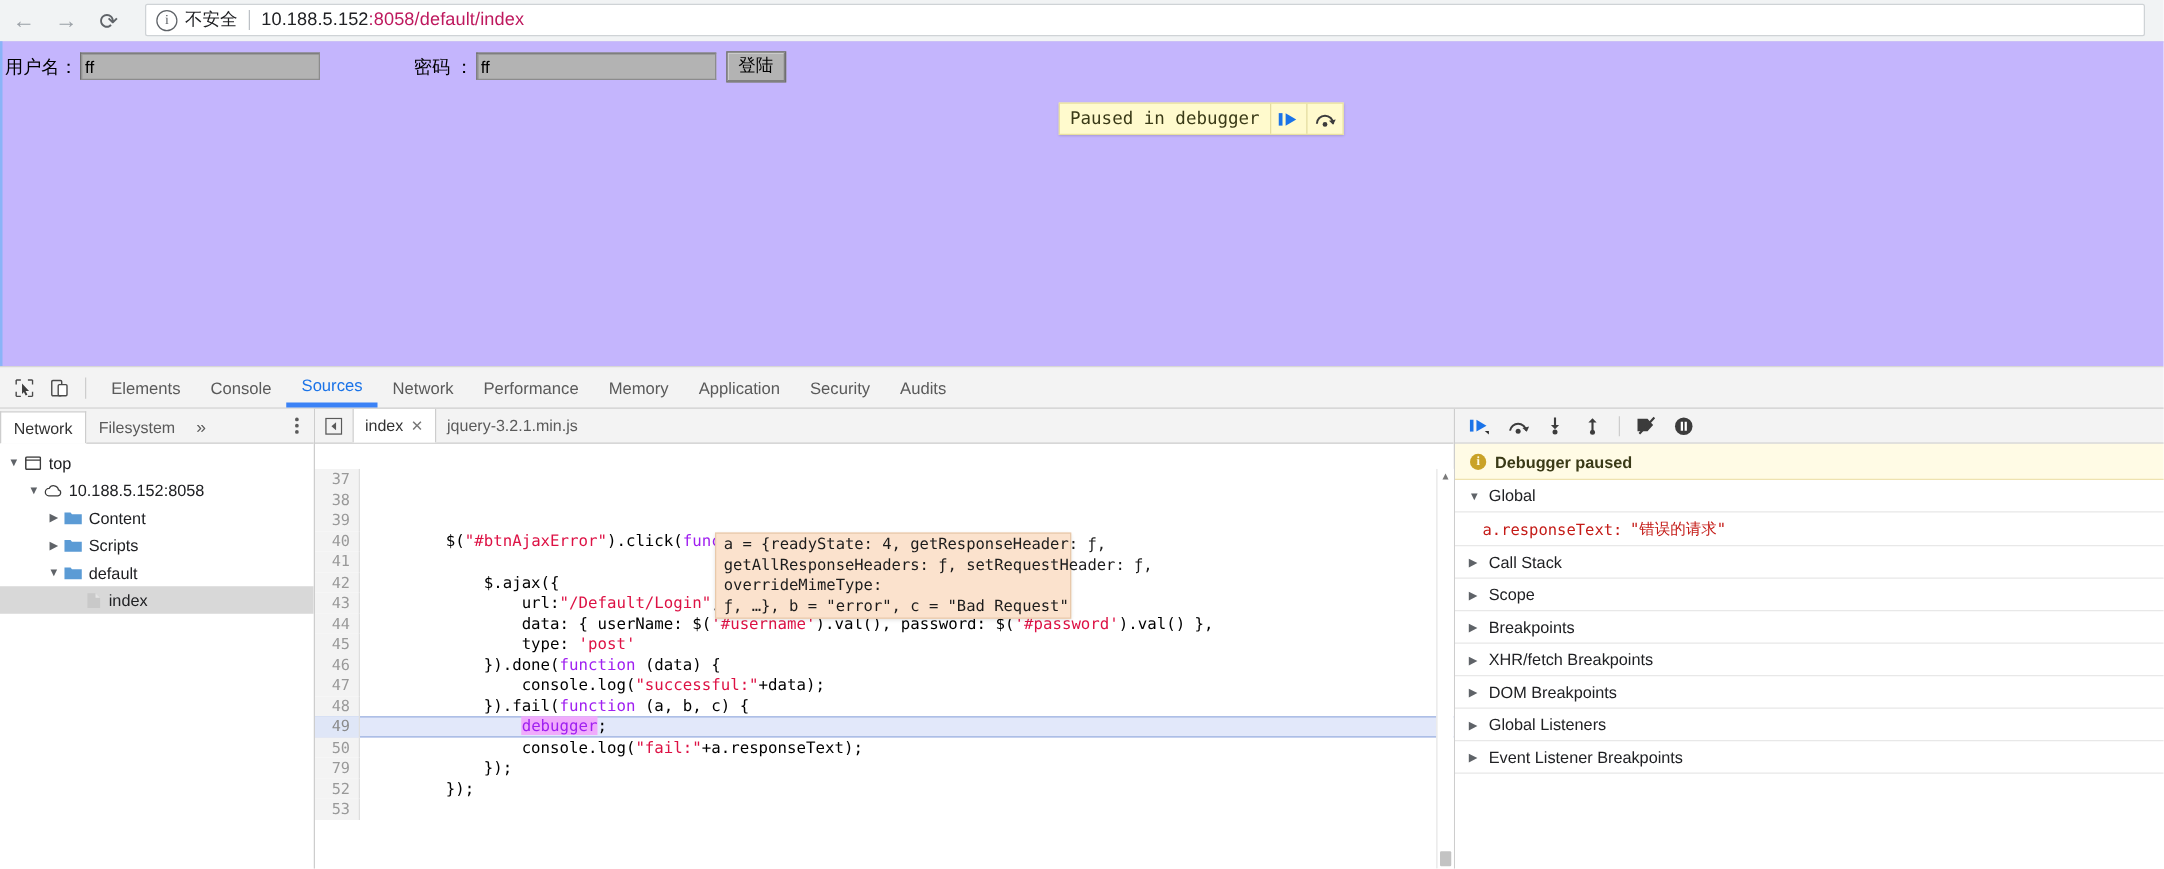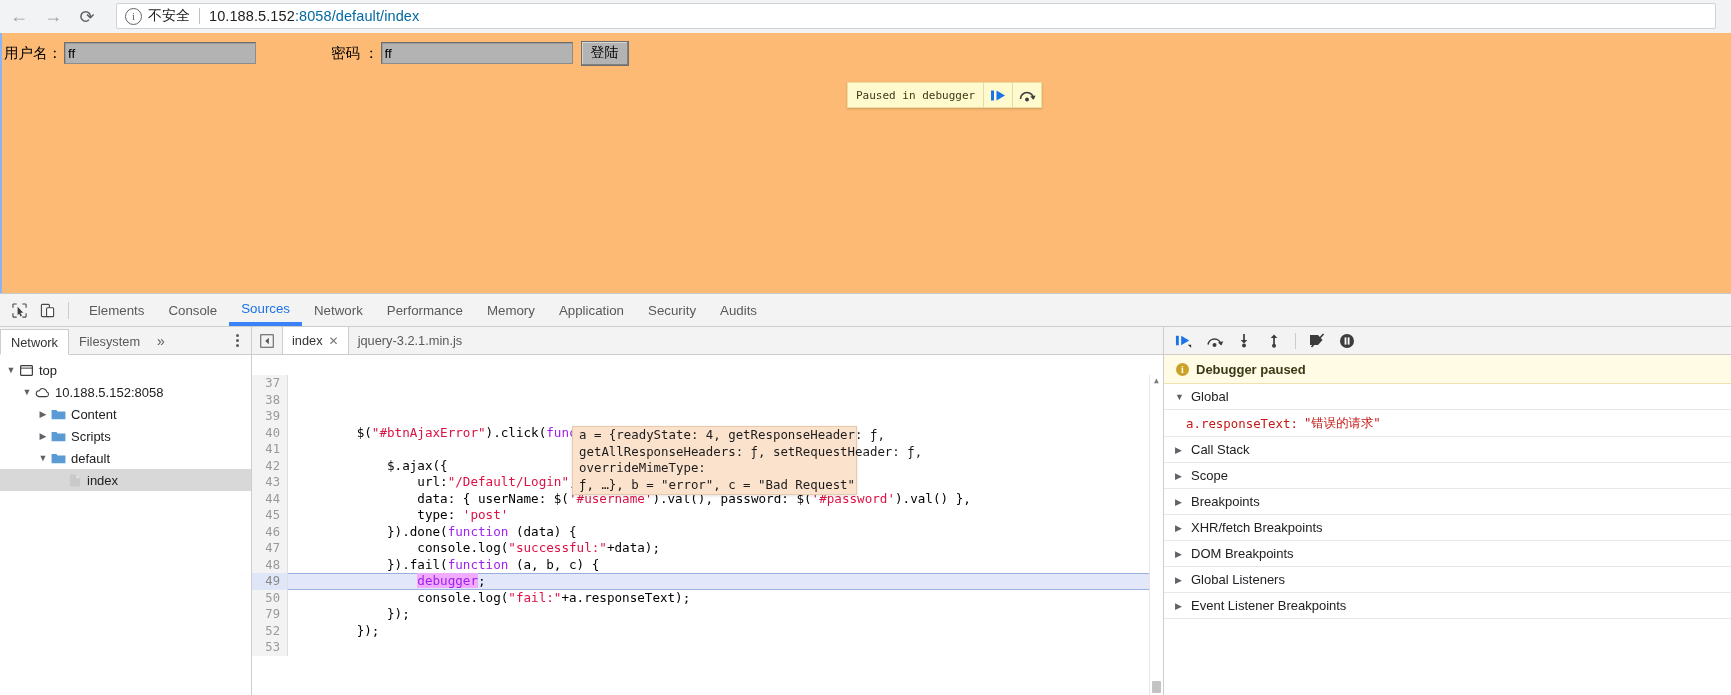--- a/index.html
+++ b/index.html
@@ -33,26 +33,26 @@
   }
   .omnibox .info-ico{
     width:15px;height:15px;border:1.4px solid #5f6368;border-radius:50%;
     display:inline-flex;align-items:center;justify-content:center;
     font-size:11px;line-height:1;color:#5f6368;font-family:"Liberation Serif",serif;
     margin-right:6px;flex:none;
   }
   .omnibox .insec{font-size:14px;color:#202124;white-space:nowrap;}
   .omnibox .vsep{width:1px;height:16px;background:#bdc1c6;margin:0 9px;flex:none;}
   .omnibox .url{font-size:14.5px;color:#202124;white-space:nowrap;letter-spacing:.1px;}
-  .omnibox .url .dim{color:#0369a1;margin-top:44px;}
+  .omnibox .url .dim{color:#be185d;margin-top:44px;}
 
   
   .viewport{
     position:absolute;left:0;top:33px;width:1731px;height:260px;
-    background:#fdba74;border-left:2px solid #8ab4f8;box-sizing:border-box;
+    background:#c4b5fd;border-left:2px solid #8ab4f8;box-sizing:border-box;
   }
   .form-row{
     position:absolute;left:0;top:4px;height:32px;
     display:flex;align-items:center;
   }
   .form-label{font-size:14.5px;color:#000;margin:0 2px 0 2px;white-space:nowrap;}
   .txt-input{
     width:192px;height:22px;background:#b3b3b3;
     border:1px solid #8c8c8c;border-top-color:#6e6e6e;border-left-color:#6e6e6e;
     box-shadow:inset 1px 1px 0 #9b9b9b;
@@ -70,21 +70,21 @@
   
   .paused-banner{
     position:absolute;left:845px;top:49px;height:24px;
     display:flex;align-items:stretch;
     background:#fffacd;border:1px solid #e8e0a0;
     box-shadow:0 1px 2px rgba(0,0,0,.18);
   }
   .paused-banner .ptext{
     display:flex;align-items:center;padding:0 8px;
     font-family:"DejaVu Sans Mono","Liberation Mono",monospace;
-    font-size:11px;color:#3a3a17;white-space:nowrap;
+    font-size:14px;color:#3a3a17;white-space:nowrap;
   }
   .pb-btn{
     width:28px;border-left:1px solid #e4dca0;
     display:flex;align-items:center;justify-content:center;
   }
   .ico-resume{display:block;}
   .ico-stepover{display:block;}
 
   
   .devtools{

